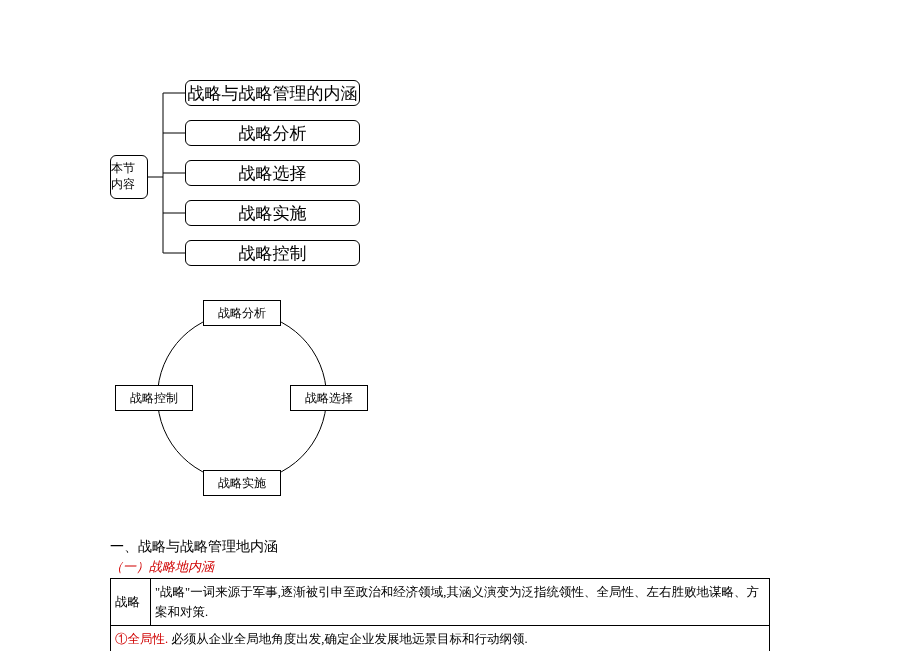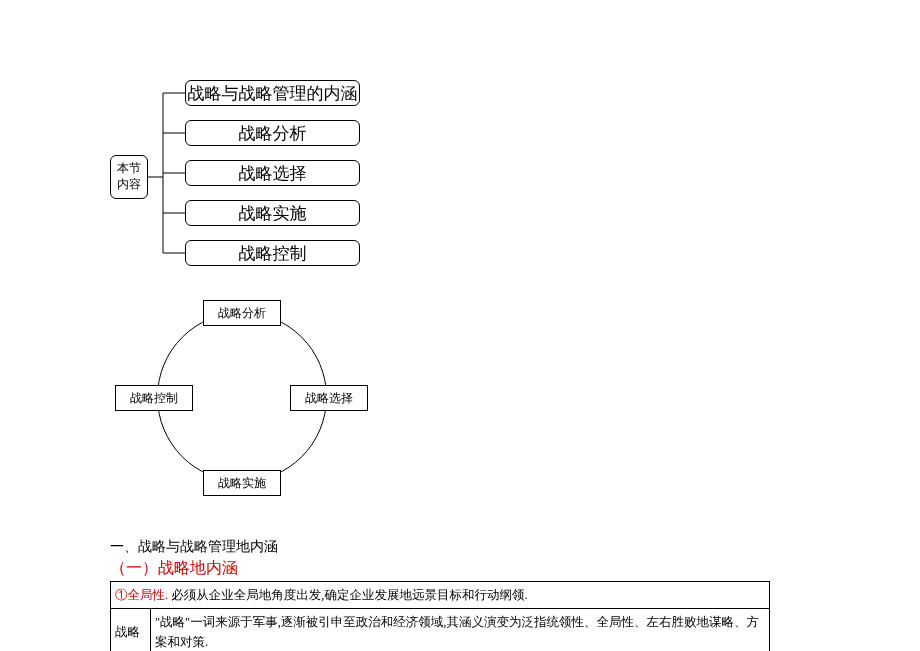--- a/index.html
+++ b/index.html
@@ -21,21 +21,21 @@
     .tree-root {
       position: absolute;
       left: 0;
       top: 75px;
       width: 38px;
       height: 44px;
       border: 1px solid #000;
       border-radius: 6px;
       display: flex;
       align-items: center;
-      justify-content: center;
+      justify-content: flex-start;
       text-align: center;
       line-height: 1.3;
       font-size: 12px;
     }
     .tree-leaf {
       position: absolute;
       left: 75px;
       width: 175px;
       height: 26px;
       border: 1px solid #000;
@@ -93,22 +93,23 @@
     .cycle-box.c-left { left: 5px; top: 95px; }
     
     
     .section-heading {
       margin-top: 33px;
       font-weight: normal;
       font-size: 14px;
     }
     .subsection-heading {
       color: #d00000;
-      font-size: 16px;
+      font-size: 13px;
       margin-top: 2px;
+      font-style: italic;
     }
     
     
     .content-table {
       border-collapse: collapse;
       width: 660px;
       margin-top: 2px;
       font-size: 12.5px;
     }
     .content-table td {
@@ -178,23 +179,23 @@
 <div class="section-heading">
   <span>一、战略与战略管理地内涵</span>
 </div>
 <div class="subsection-heading">
   <span>（一）战略地内涵</span>
 </div>
 
 <table class="content-table">
   <tbody>
       <tr>
+    <td class="label-cell"><span>战略</span></td>
+    <td><span>"战略"一词来源于军事,逐渐被引申至政治和经济领域,其涵义演变为泛指统领性、全局性、左右胜败地谋略、方案和对策.</span></td>
+  </tr>
+  <tr>
     <td colspan="2">
       <span class="red-inline">①全局性.</span>
       <span>必须从企业全局地角度出发,确定企业发展地远景目标和行动纲领.</span>
     </td>
   </tr>
-  <tr>
-    <td class="label-cell"><span>战略</span></td>
-    <td><span>"战略"一词来源于军事,逐渐被引申至政治和经济领域,其涵义演变为泛指统领性、全局性、左右胜败地谋略、方案和对策.</span></td>
-  </tr>
 </tbody>
   </table>
 
 </body></html>

